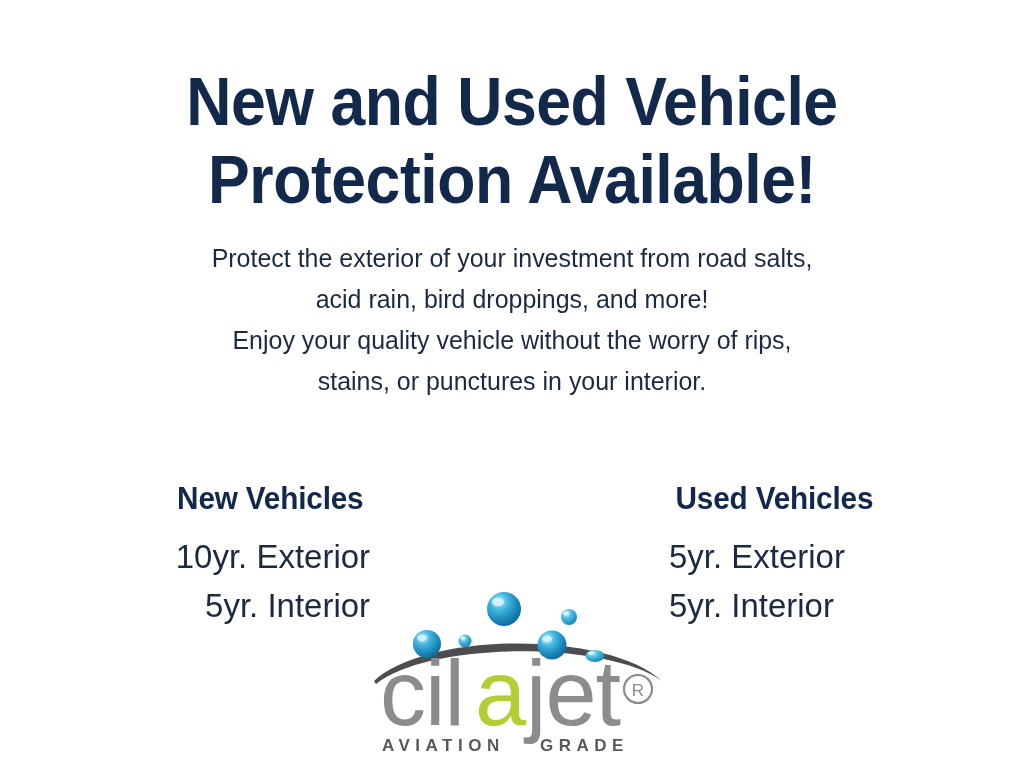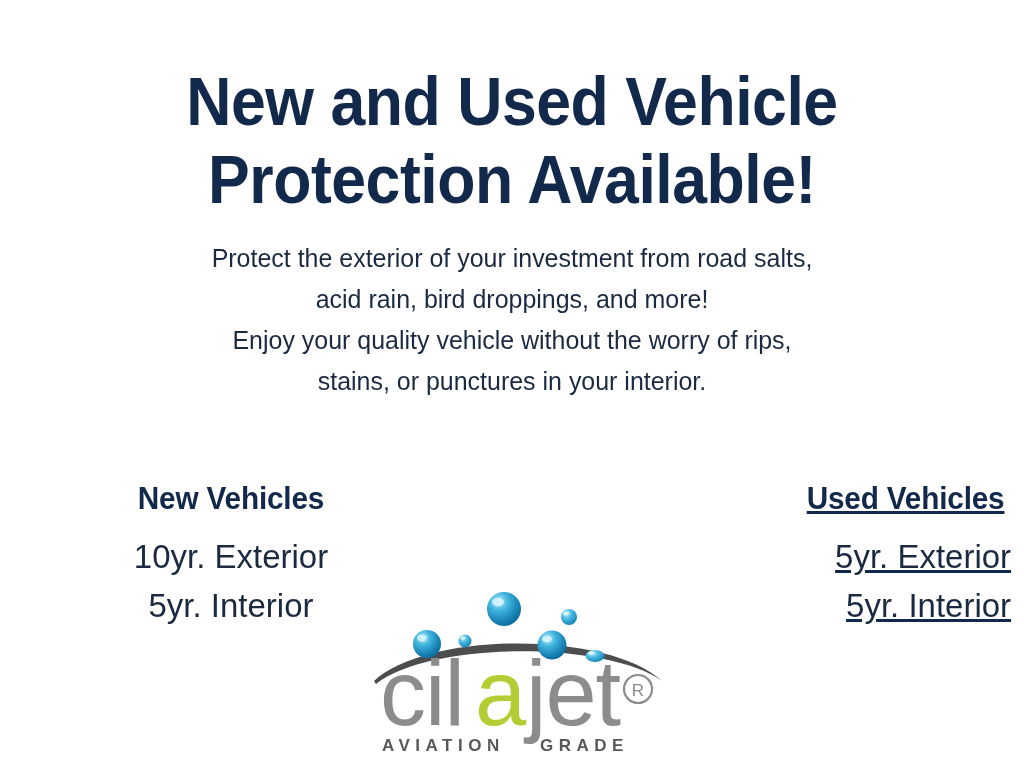--- a/index.html
+++ b/index.html
@@ -63,22 +63,22 @@
     white-space: nowrap;
   }
 
   
   .col {
     position: absolute;
     top: 478px;
     width: 330px;
     color: #13294b;
   }
-  .col-left  { left: 66px;  text-align: center; }
-  .col-right { right: 34px; text-align: right; text-decoration: underline; }
+  .col-left  { left: 45px;  text-align: right; }
+  .col-right { right: 56px; text-align: left; }
 
   .col-heading {
     font-size: 32px;
     font-weight: bold;
     line-height: 40px;
     letter-spacing: -0.2px;
     transform: scaleX(0.93);
     transform-origin: center center;
     display: block;
     white-space: nowrap;

